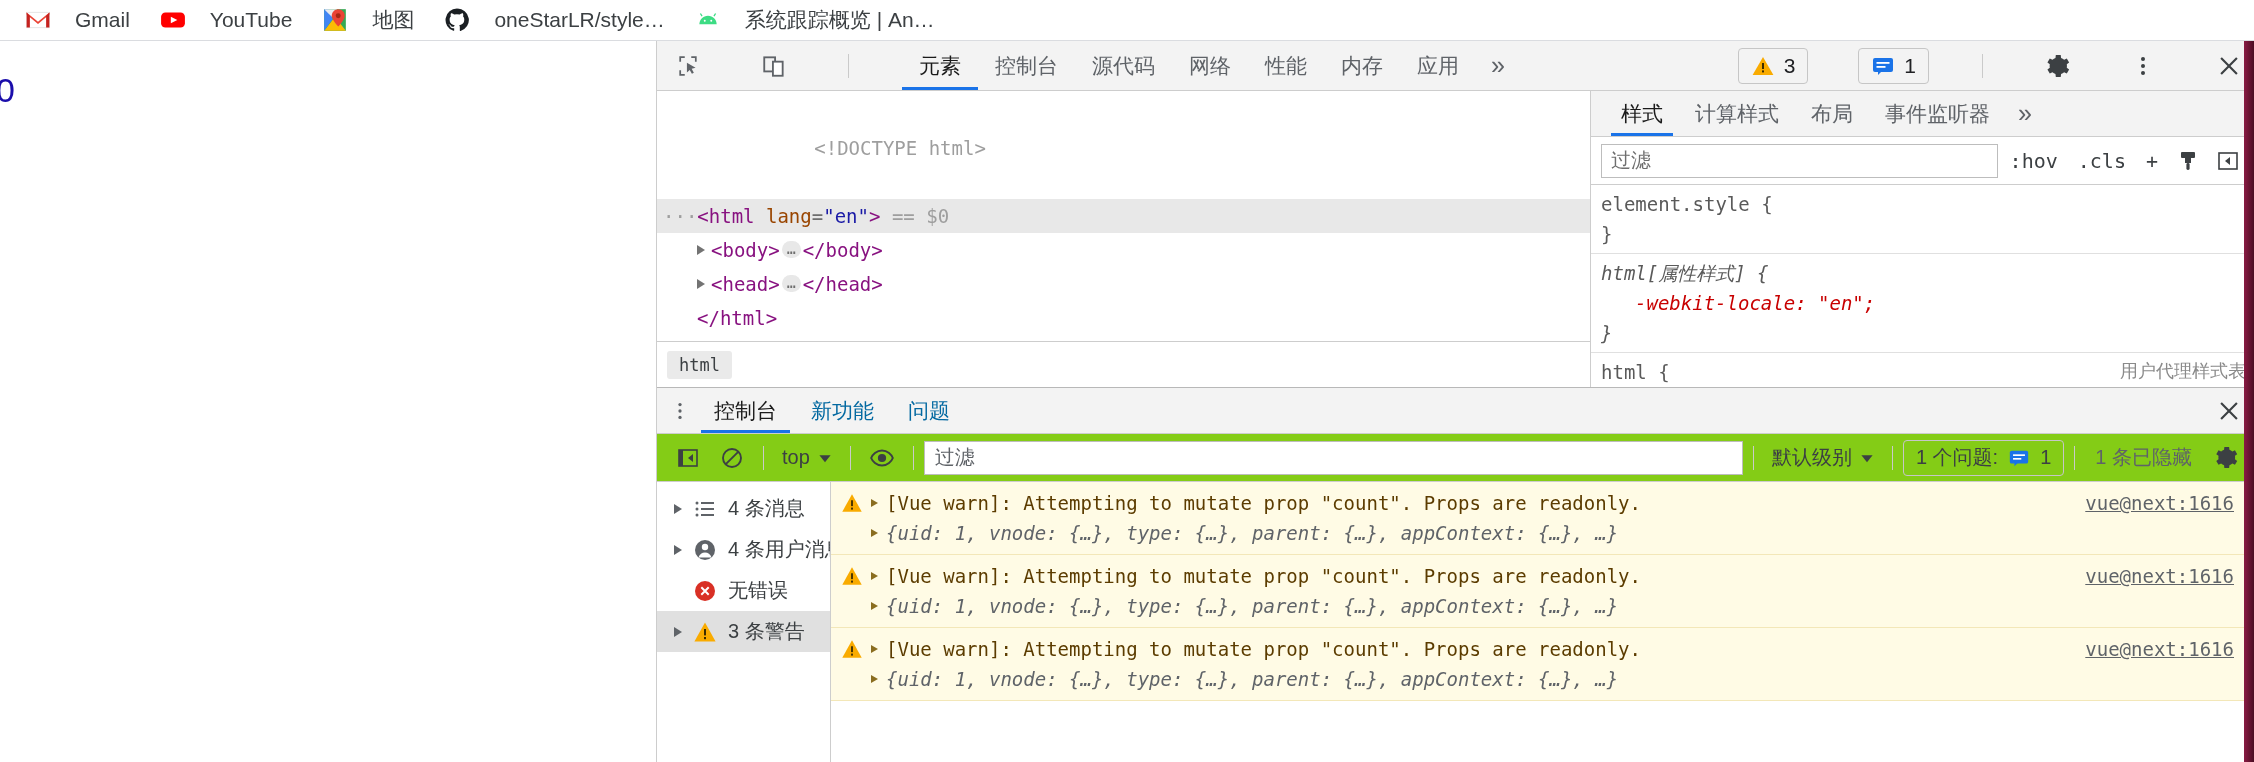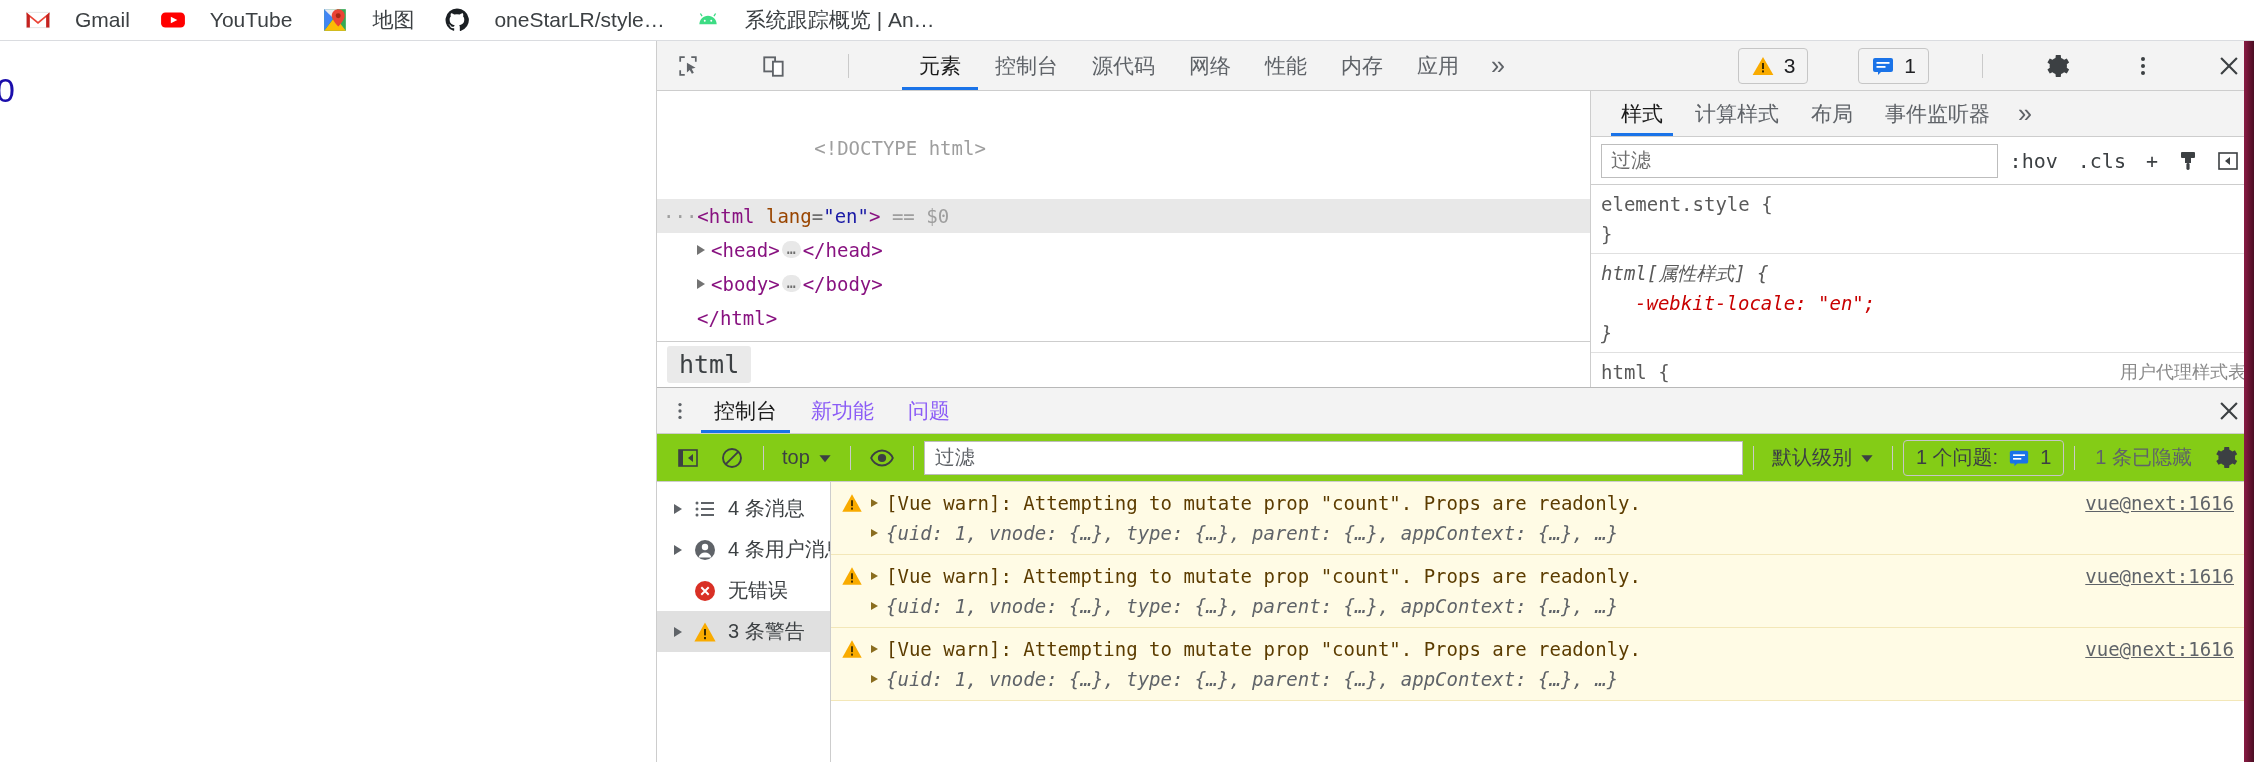--- a/index.html
+++ b/index.html
@@ -109,21 +109,21 @@
     vertical-align: 3px; margin: 0 2px;
   }
   .tri { display: inline-block; width: 0; height: 0;
     border-left: 8px solid #737373; border-top: 5px solid transparent;
     border-bottom: 5px solid transparent; vertical-align: 2px; margin-right: 6px; }
   .breadcrumb {
     height: 46px; flex: none; border-top: 1px solid #cdcdcd;
     display: flex; align-items: center; padding-left: 10px; background: #fff;
   }
   .crumb {
-    font-family: "DejaVu Sans Mono", monospace; font-size: 25px; color: #3c4043;
+    font-family: "DejaVu Sans Mono", monospace; font-size: 17px; color: #3c4043;
     background: #eaeaea; padding: 4px 12px; border-radius: 3px; cursor: pointer;
   }
 
   
   .styles-pane { flex: 1 1 auto; display: flex; flex-direction: column; min-width: 0; background: #fff; }
   .styles-tabs {
     height: 46px; flex: none; background: #f3f3f3; border-bottom: 1px solid #cdcdcd;
     display: flex; align-items: center; padding-left: 14px;
   }
   .st-tab {
@@ -156,32 +156,32 @@
     flex: 1 1 auto; overflow: hidden;
     font-family: "DejaVu Sans Mono", monospace; font-size: 19px; line-height: 30px;
   }
   .rule { border-bottom: 1px solid #e0e0e0; padding: 4px 0 4px 10px; position: relative; }
   .rule .sel-name { color: #5a5a5a; }
   .rule .sel-name.italic { font-style: italic; }
   .rule .prop { color: #c80000; padding-left: 34px; font-style: italic; }
   .rule .propv { color: #c80000; font-style: italic; }
   .rule-origin {
     position: absolute; right: 8px; top: 4px;
-    font-family: Liberation Sans, sans-serif; font-size: 18px; color: #8a8a8a;
+    font-family: Liberation Mono, monospace; font-size: 18px; color: #8a8a8a;
   }
 
   
   .drawer { flex: none; height: 375px; border-top: 1px solid #b8b8b8; display: flex; flex-direction: column; background: #fff; }
   .drawer-tabs {
     height: 46px; flex: none; background: #f3f3f3; border-bottom: 1px solid #cdcdcd;
     display: flex; align-items: center; padding-left: 6px;
   }
   .dw-tab {
     height: 100%; display: flex; align-items: center; padding: 0 17px;
-    font-size: 21px; color: #8b5cf6; cursor: pointer; position: relative;
+    font-size: 21px; color: #0369a1; cursor: pointer; position: relative;
   }
   .dw-tab.active { color: #1a1a1a; }
   .dw-tab.active::after {
     content: ""; position: absolute; left: 4px; right: 4px; bottom: 0;
     height: 3px; background: #1a73e8;
   }
   .kebab { width: 34px; height: 100%; display: flex; align-items: center; justify-content: center; cursor: pointer; }
   .drawer-close { margin-left: auto; width: 50px; height: 100%; display: flex; align-items: center; justify-content: center; cursor: pointer; }
 
   .console-toolbar {
@@ -395,22 +395,22 @@
     </div>
 
     <div class="dt-body">
 
       <div class="elements-pane">
         <div class="dom-tree">
           <div class="dom-line">
             <span class="tok-doctype">&lt;!DOCTYPE html&gt;</span>
           </div>
           <div class="dom-line sel"><span class="tok-dim">···</span><span class="tok-tag">&lt;html</span> <span class="tok-attr">lang</span><span class="tok-eq">=</span><span class="tok-val">"en"</span><span class="tok-tag">&gt;</span> <span class="tok-dim">== $0</span></div>
+          <div class="dom-line" style="padding-left:40px"><span class="tri"></span><span class="tok-tag">&lt;body&gt;</span><span class="ellip-badge">…</span><span class="tok-tag">&lt;/body&gt;</span></div>
           <div class="dom-line" style="padding-left:40px"><span class="tri"></span><span class="tok-tag">&lt;head&gt;</span><span class="ellip-badge">…</span><span class="tok-tag">&lt;/head&gt;</span></div>
-          <div class="dom-line" style="padding-left:40px"><span class="tri"></span><span class="tok-tag">&lt;body&gt;</span><span class="ellip-badge">…</span><span class="tok-tag">&lt;/body&gt;</span></div>
           <div class="dom-line" style="padding-left:40px"><span class="tok-tag">&lt;/html&gt;</span></div>
         </div>
         <div class="breadcrumb">
           <span class="crumb">html</span>
         </div>
       </div>
 
       <div class="styles-pane">
         <div class="styles-tabs">
           <div class="st-tab active">

